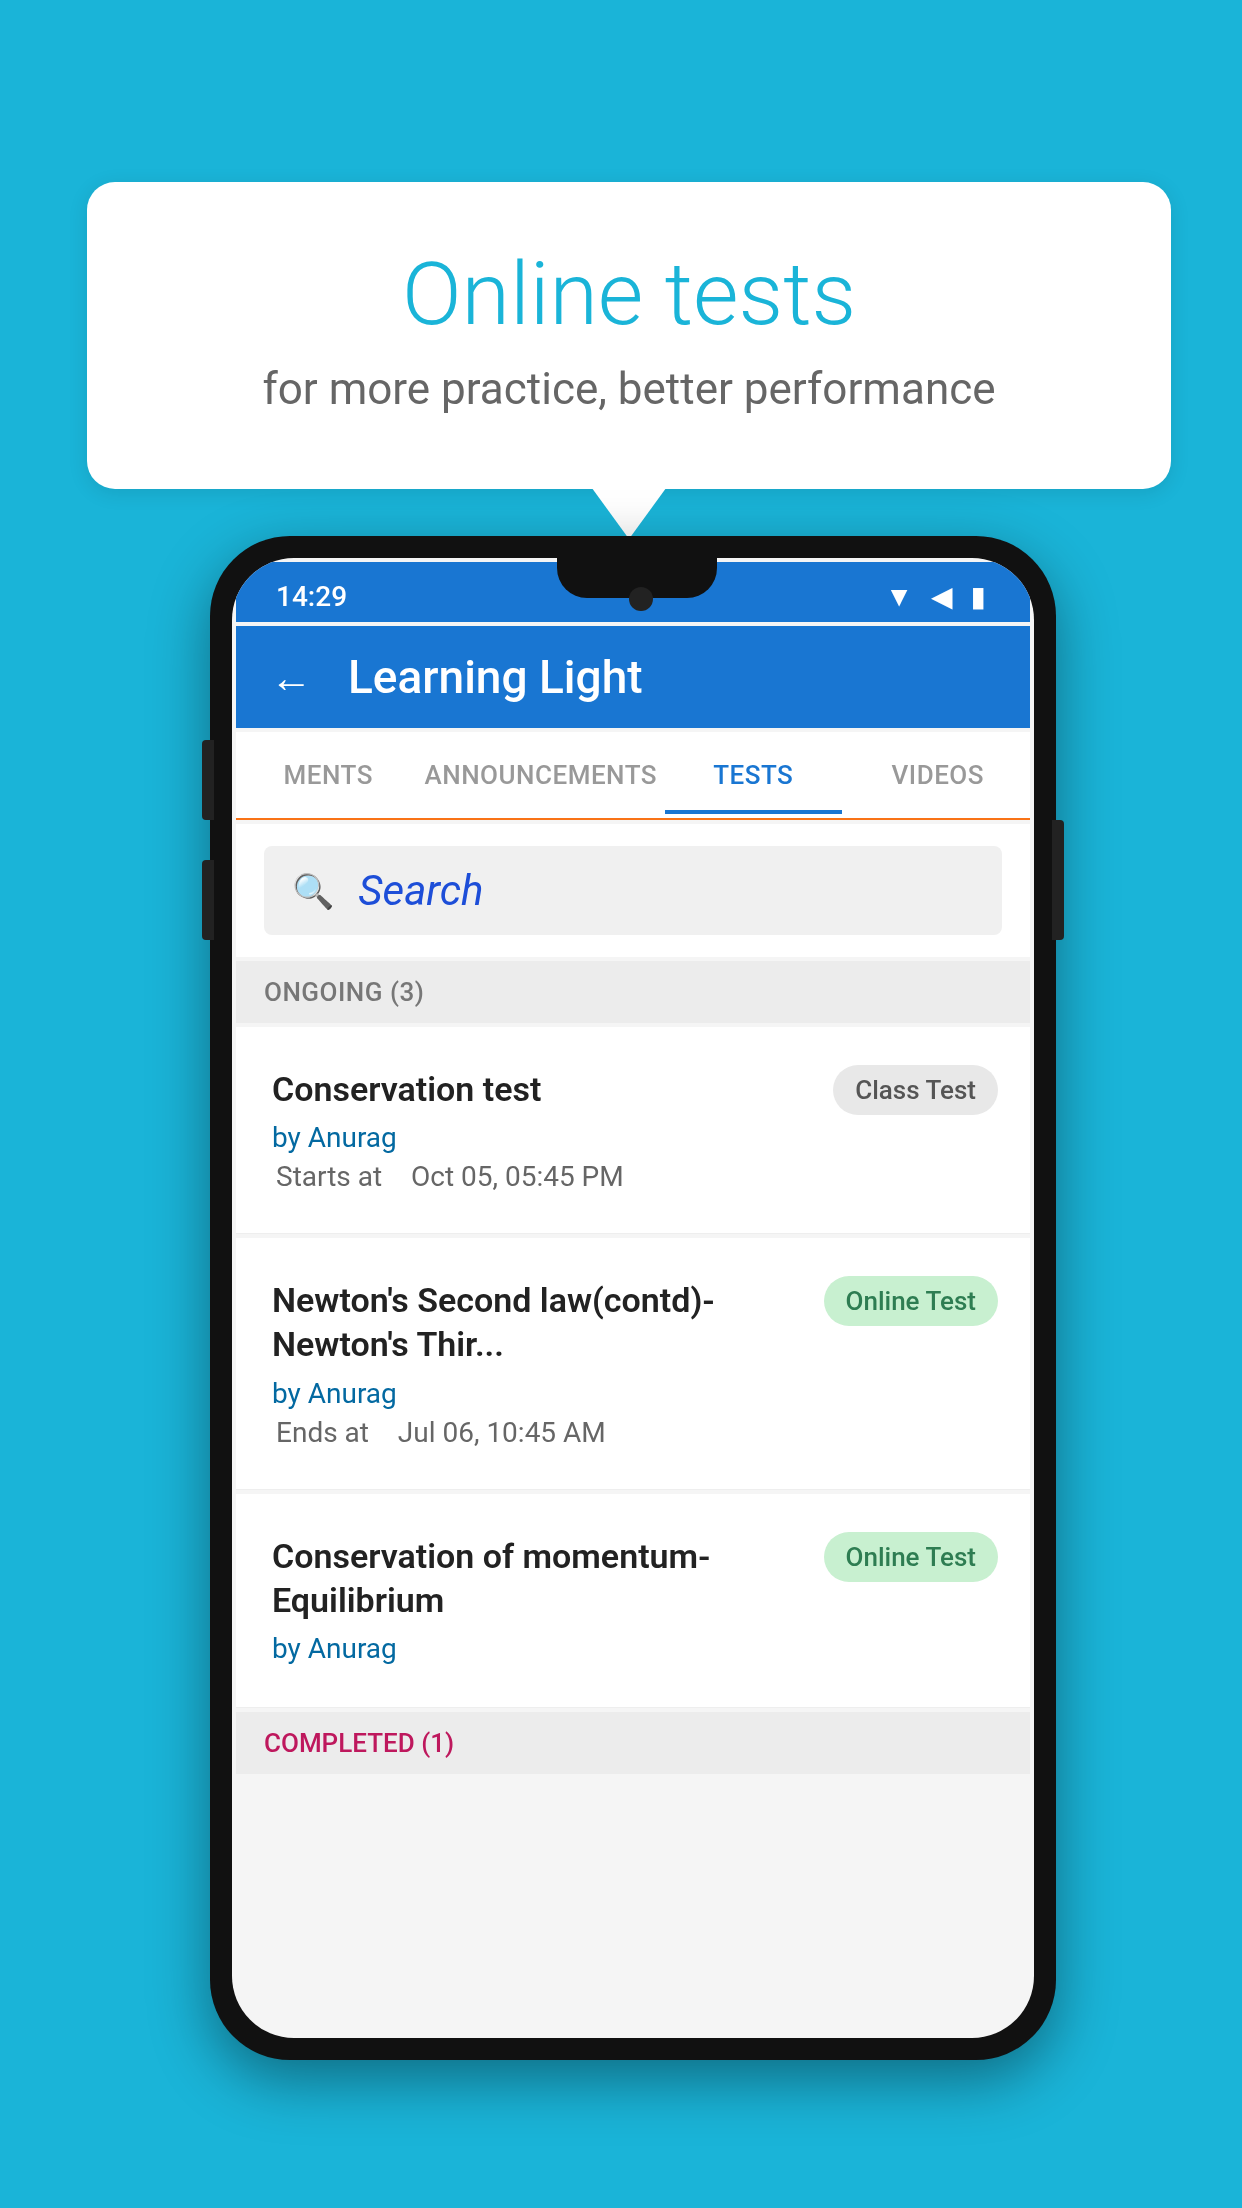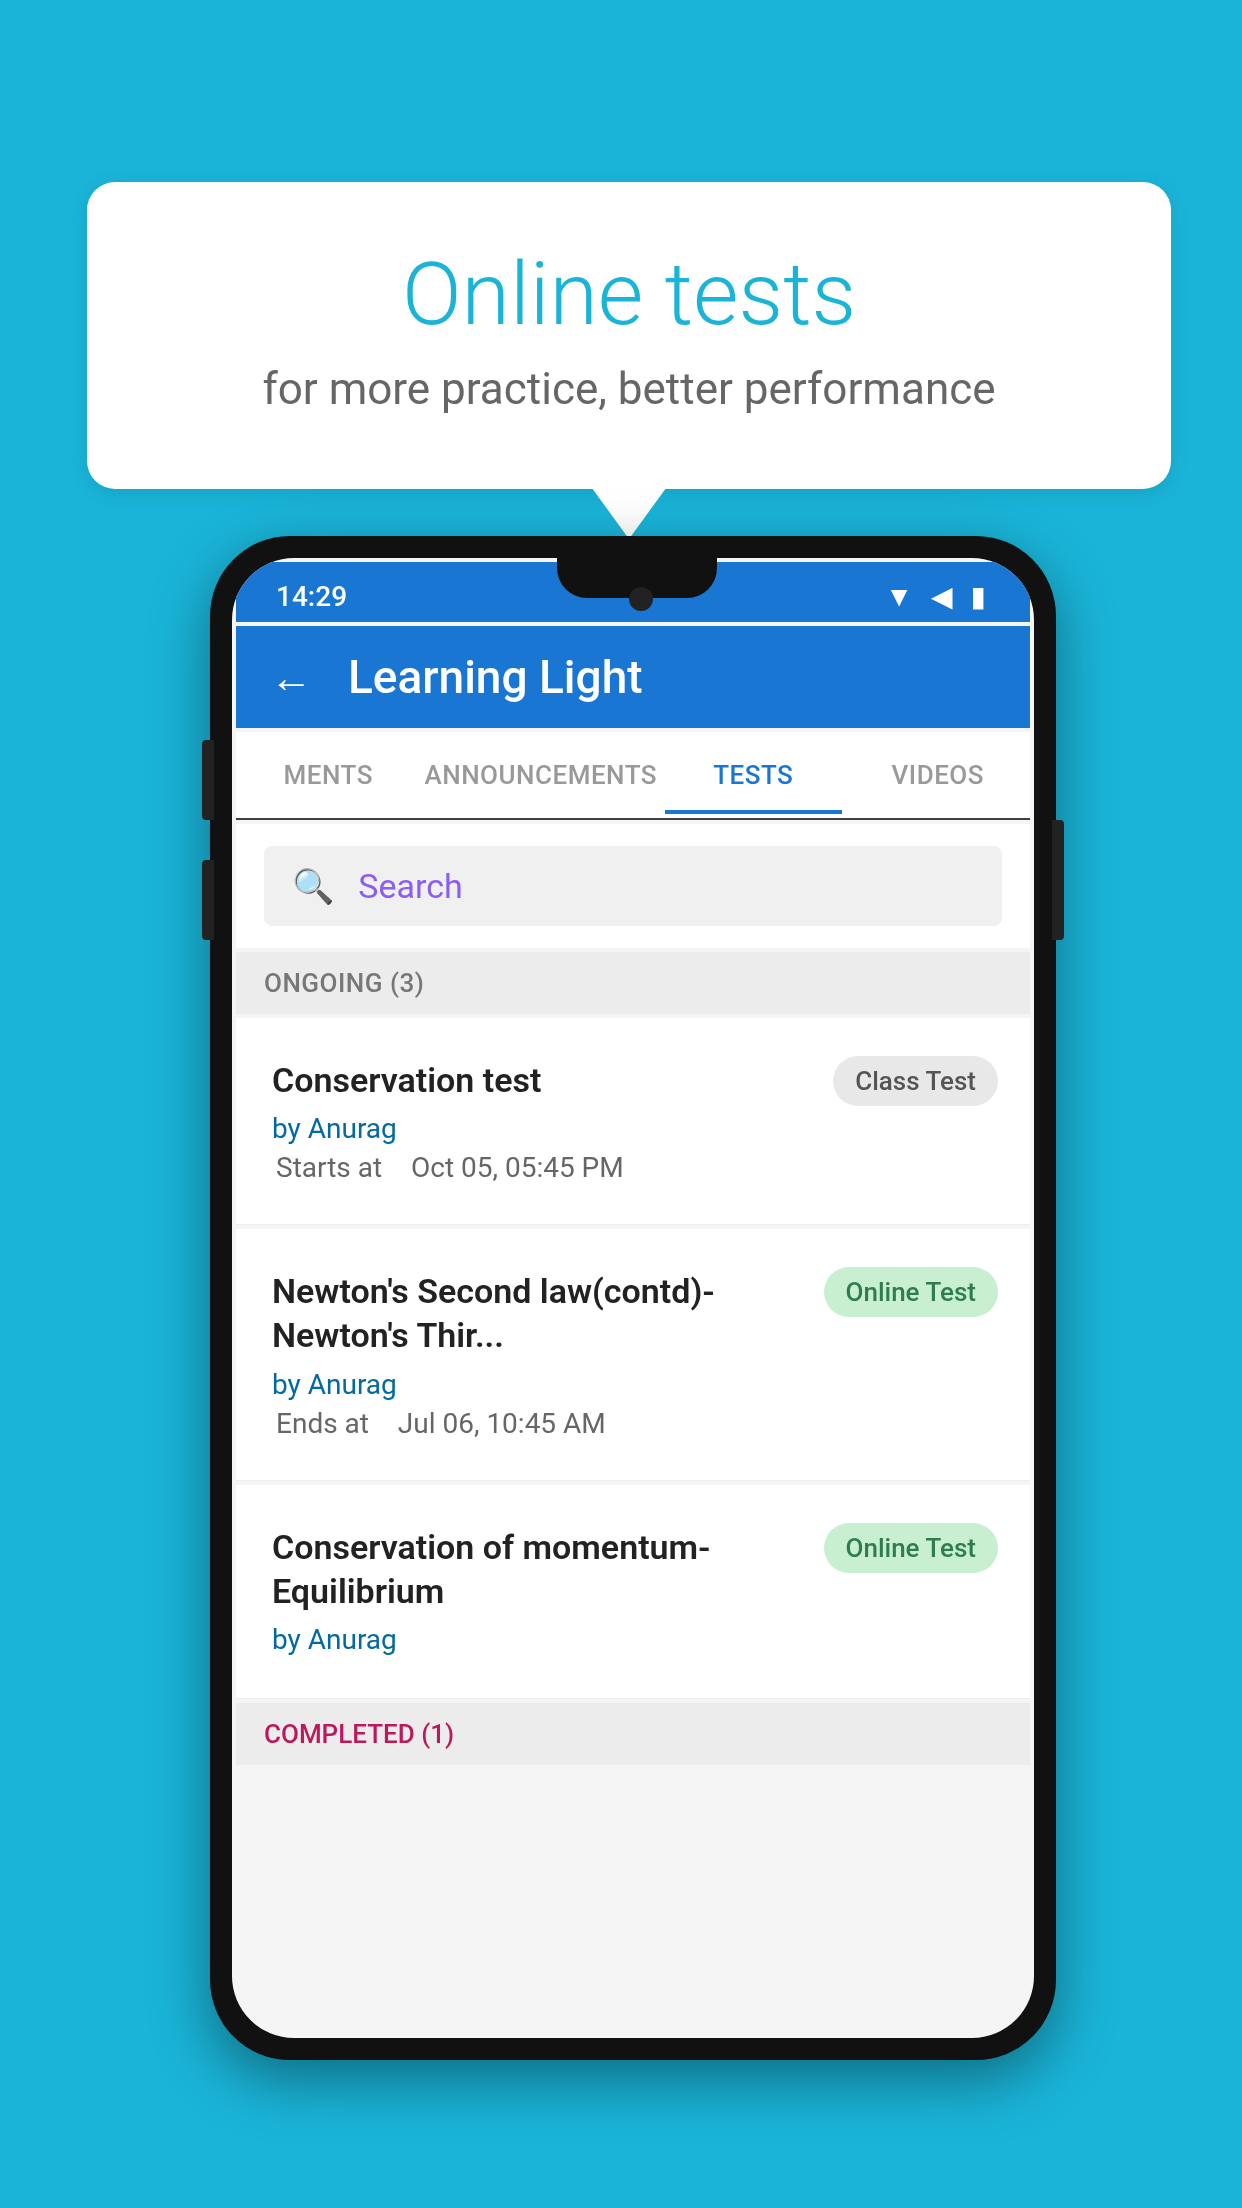--- a/index.html
+++ b/index.html
@@ -179,21 +179,21 @@
     .app-title {
       color: white;
       font-size: 46px;
       font-weight: 500;
     }
 
     
     .tabs-bar {
       background: white;
       display: flex;
-      border-bottom: 2px solid #404040;
+      border-bottom: 2px solid #f97316;
       overflow: hidden;
     }
 
     .tab-item {
       flex: 1;
       text-align: center;
       padding: 24px 0;
       font-size: 26px;
       font-weight: 500;
       color: #999;
@@ -230,22 +230,23 @@
       padding: 16px 24px;
       gap: 16px;
     }
 
     .search-icon-inner {
       color: #888;
       font-size: 34px;
     }
 
     .search-placeholder {
-      font-size: 34px;
-      color: #8b5cf6;
+      font-size: 42px;
+      color: #1d4ed8;
+      font-style: italic;
     }
 
     
     .section-header {
       background: #ececec;
       padding: 16px 24px;
     }
 
     .section-title {
       font-size: 26px;

